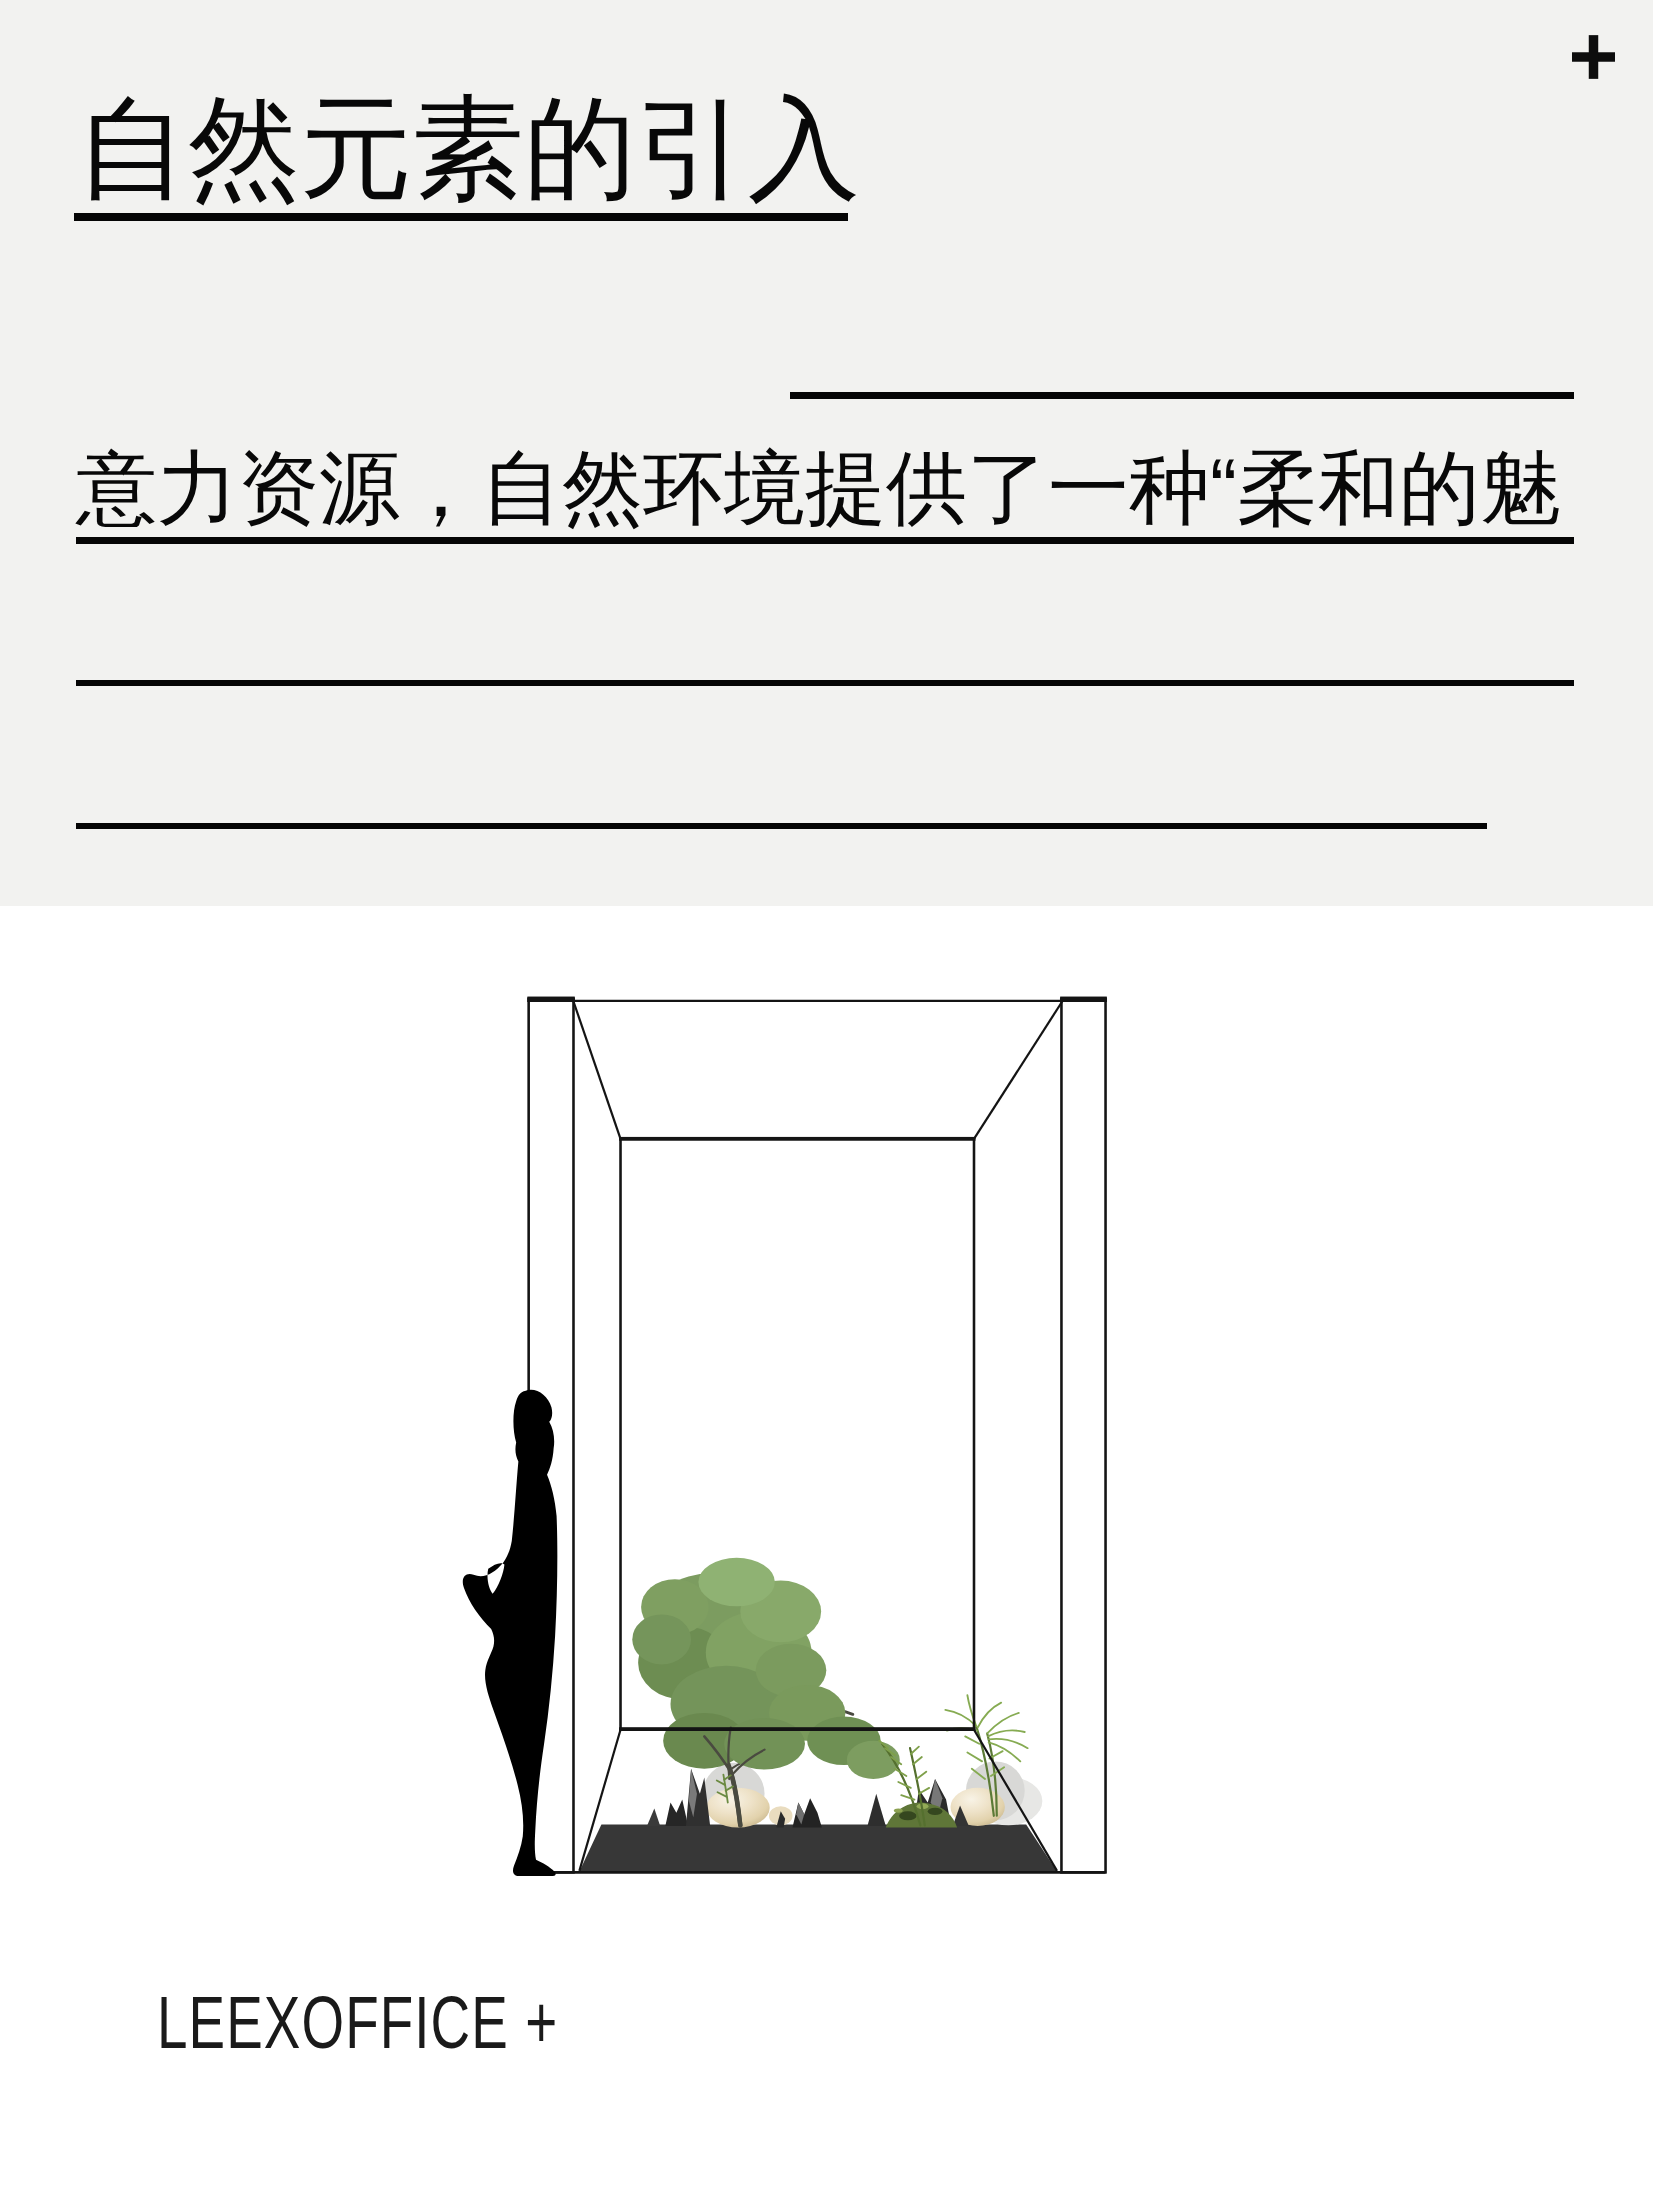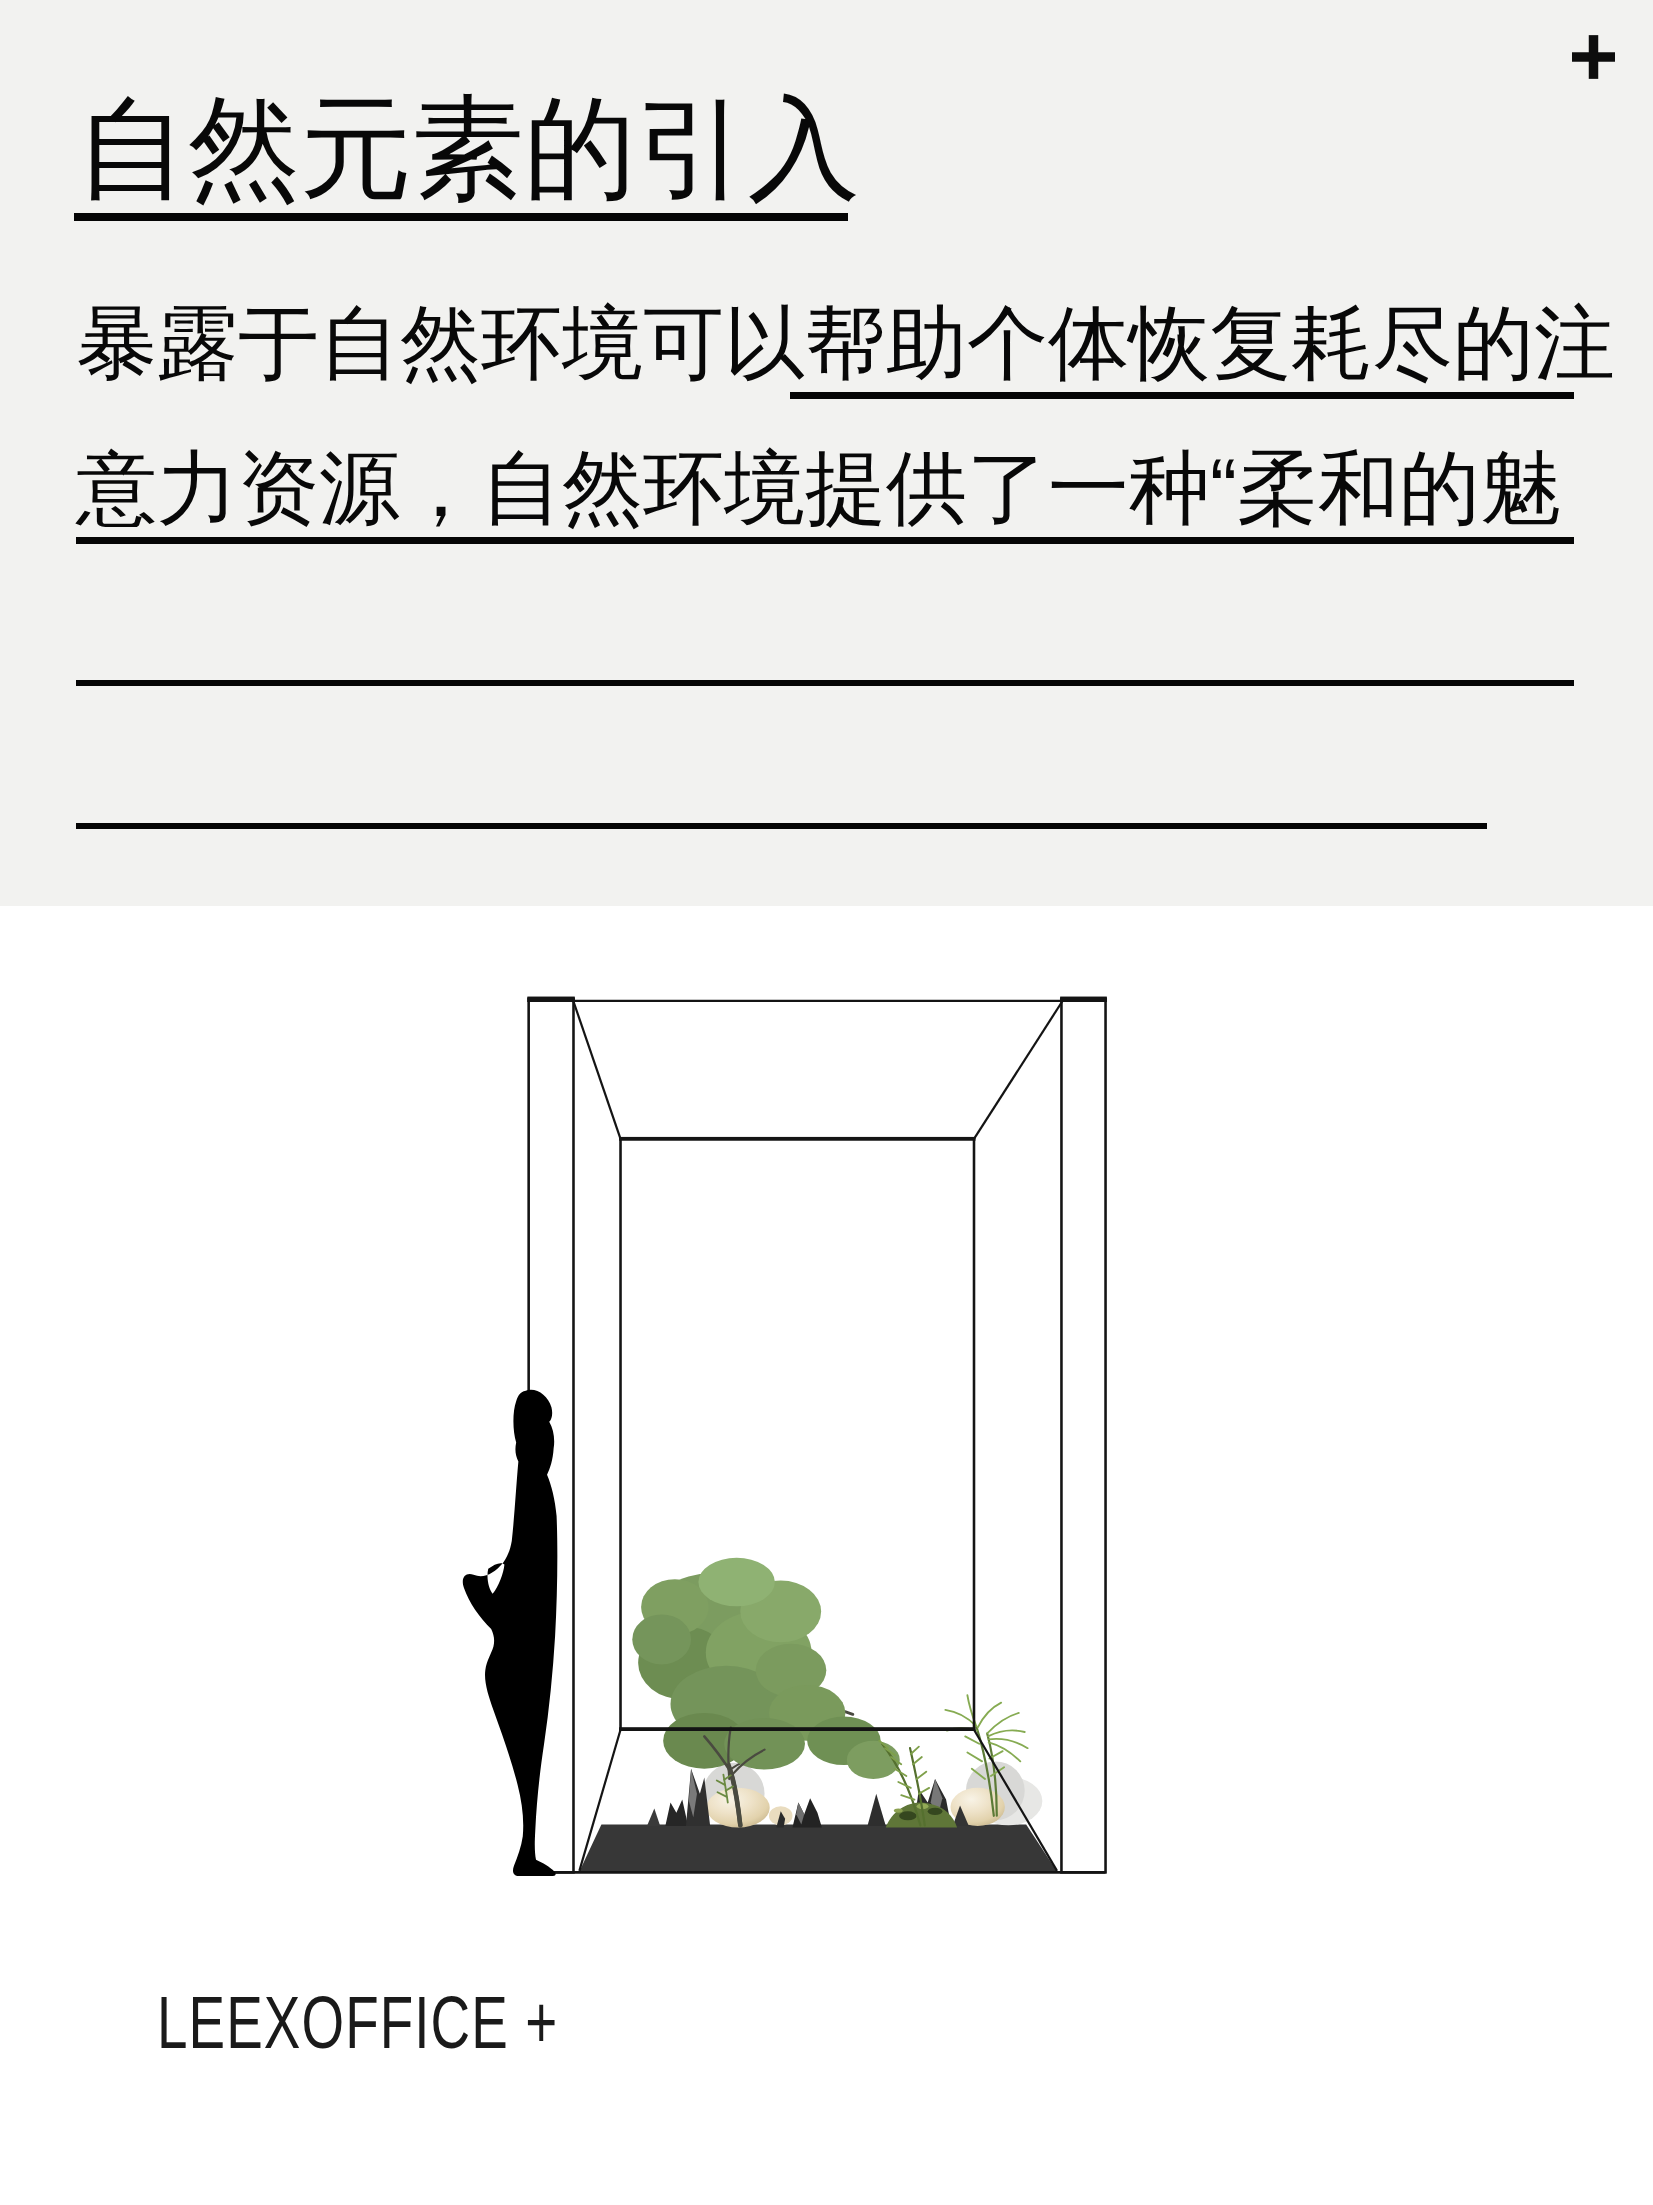--- a/index.html
+++ b/index.html
@@ -38,21 +38,20 @@
   <div class="bottom-bg"></div>
 
   <svg class="plus-icon" viewBox="0 0 59 60">
     <rect x="0" y="23.5" width="59" height="13" fill="#0d0d0d"></rect>
     <rect x="23" y="0" width="13" height="60" fill="#0d0d0d"></rect>
   </svg>
 
   <div class="title">自然元素的引入</div>
   <div class="rule rule-title"></div>
 
-  <div class="para-line pl1"><span>暴露于自然环境可以</span><span>帮助个体恢复耗尽的注</span></div>
   <div class="para-line pl2"><span>意力资源，自然环境提供了一种“柔和的魅</span></div>
 
   <div class="rule rule-u1"></div>
   <div class="rule rule-u2"></div>
   <div class="rule rule-u3"></div>
   <div class="rule rule-u4"></div>
 
   <svg class="illu" viewBox="600 1330 1020 1290" fill="none">
     <defs>
       <radialGradient id="eggGrad" cx="38%" cy="30%" r="75%">

